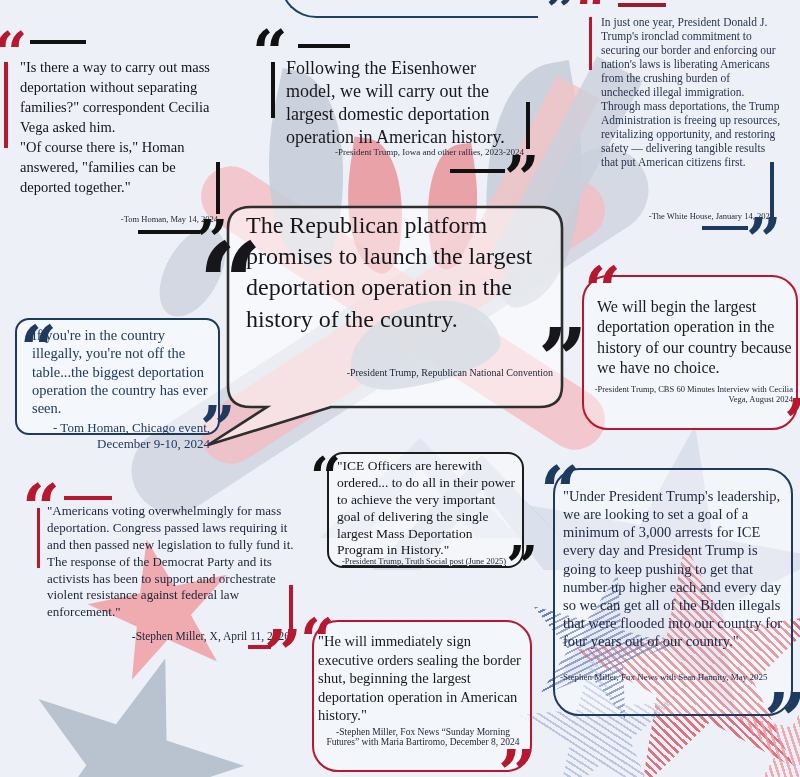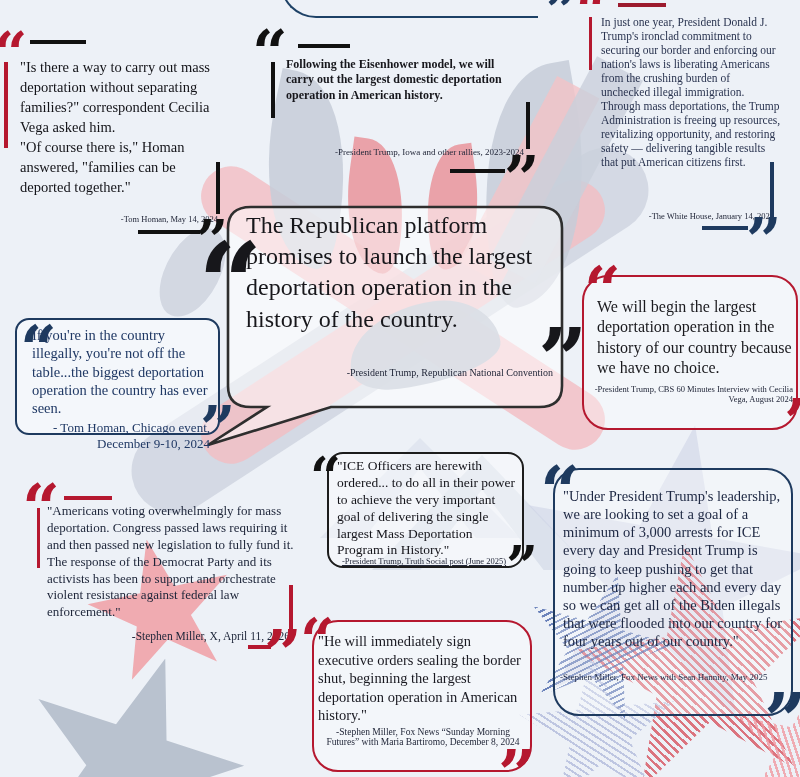--- a/index.html
+++ b/index.html
@@ -55,21 +55,21 @@
     <div class="attr" style="left:18px;top:214px;width:200px;text-align:right;font-size:8.5px;">-Tom Homan, May 14, 2024</div>
     <div class="ln" style="left:216px;top:162px;width:3.5px;height:52px;background:#111;"></div>
     <div class="ln" style="left:138px;top:230px;width:62px;height:3.5px;background:#111;"></div>
     <span class="qg" style="left:196px;top:212px;font-size:56px;color:#111;">”</span>
   </div>
 
   <div>
     <span class="qg" style="left:252px;top:22px;font-size:62px;color:#111;">“</span>
     <div class="ln" style="left:298px;top:44px;width:52px;height:3.5px;background:#111;"></div>
     <div class="ln" style="left:271px;top:62px;width:3.5px;height:56px;background:#111;"></div>
-    <div class="qt" style="left:286px;top:57px;width:238px;font-size:12px;line-height:1.28;color:#17171c;font-weight:bold;">Following the Eisenhower model, we will carry out the largest domestic deportation operation in American history.</div>
+    <div class="qt" style="left:286px;top:57px;width:238px;font-size:18px;line-height:1.28;color:#17171c;">Following the Eisenhower model, we will carry out the largest domestic deportation operation in American history.</div>
     <div class="attr" style="left:288px;top:147px;width:236px;text-align:right;font-size:9px;">-President Trump, Iowa and other rallies, 2023-2024</div>
     <div class="ln" style="left:526px;top:102px;width:3.5px;height:47px;background:#111;"></div>
     <div class="ln" style="left:450px;top:169px;width:55px;height:3.5px;background:#111;"></div>
     <span class="qg" style="left:504px;top:148px;font-size:62px;color:#111;">”</span>
   </div>
 
   <div>
     <span class="qg" style="left:546px;top:-16px;font-size:54px;color:#1e3a5f;">”</span>
     <span class="qg" style="left:576px;top:-18px;font-size:56px;color:#b5182f;">“</span>
     <div class="ln" style="left:618px;top:3px;width:48px;height:3.5px;background:#9c1b2e;"></div>

